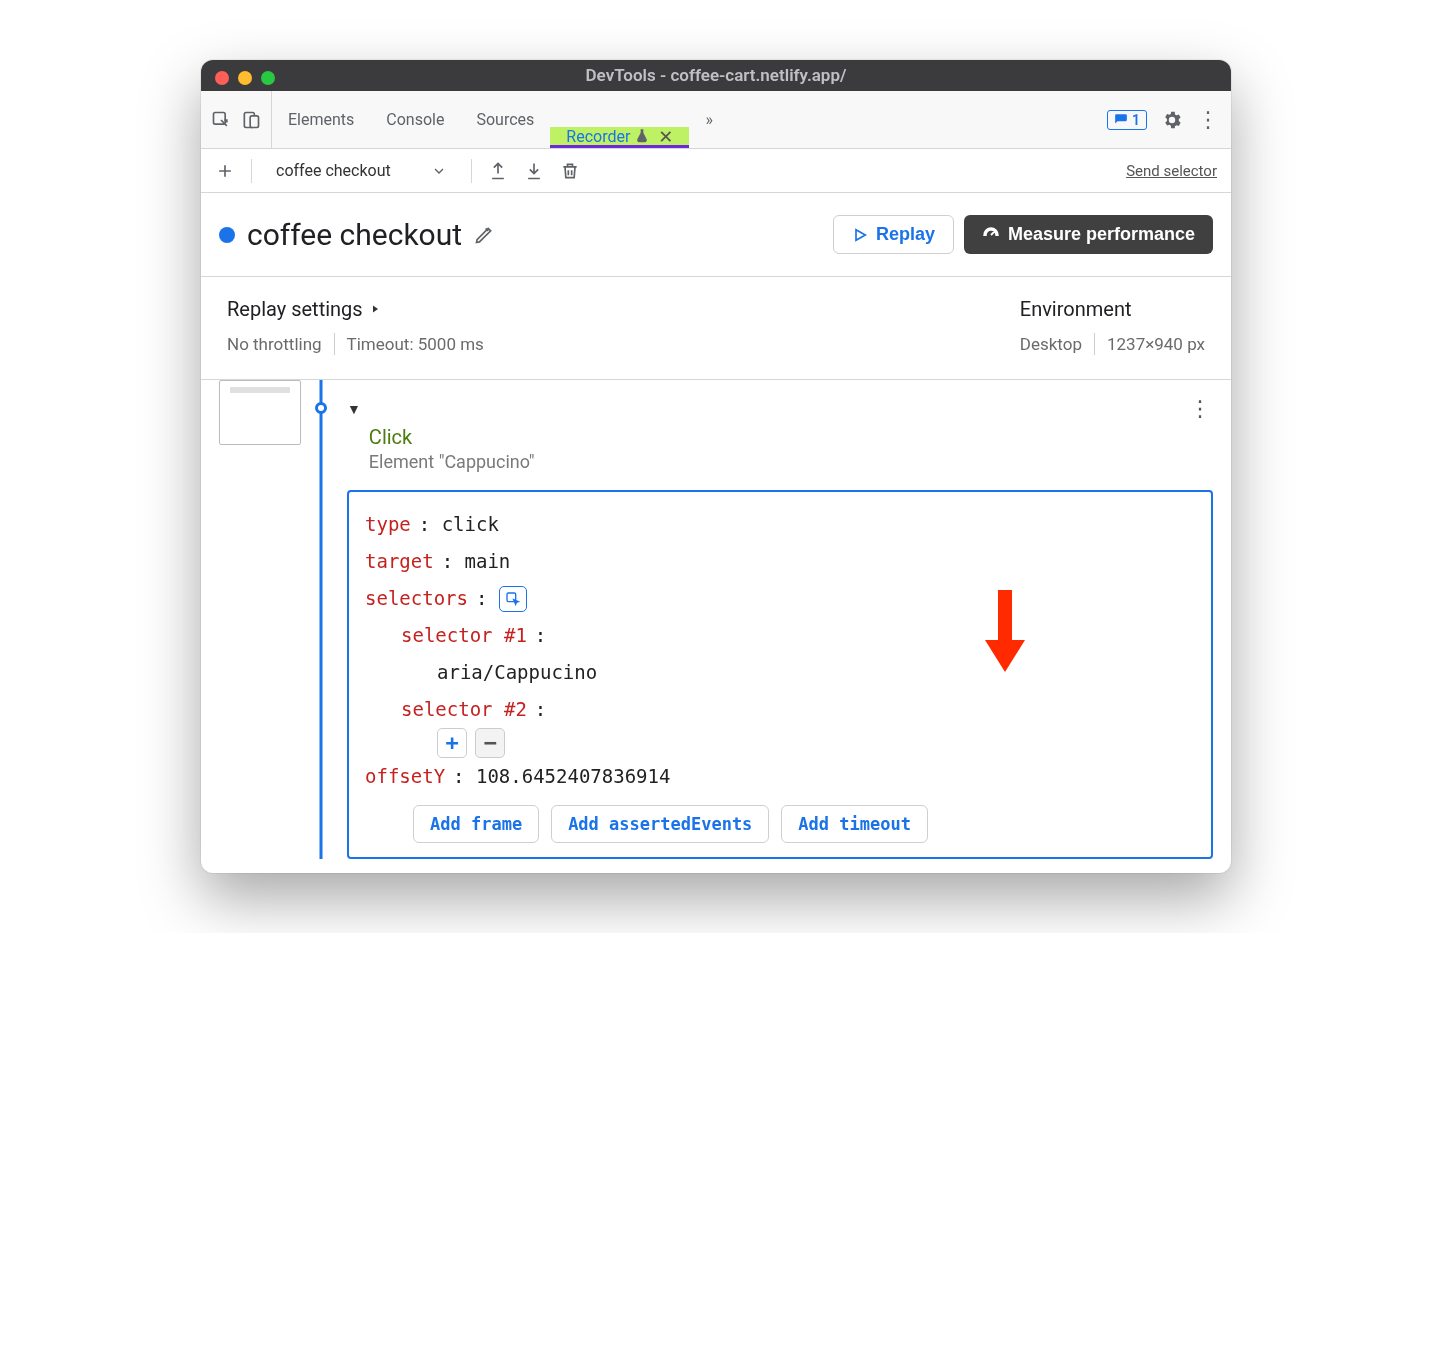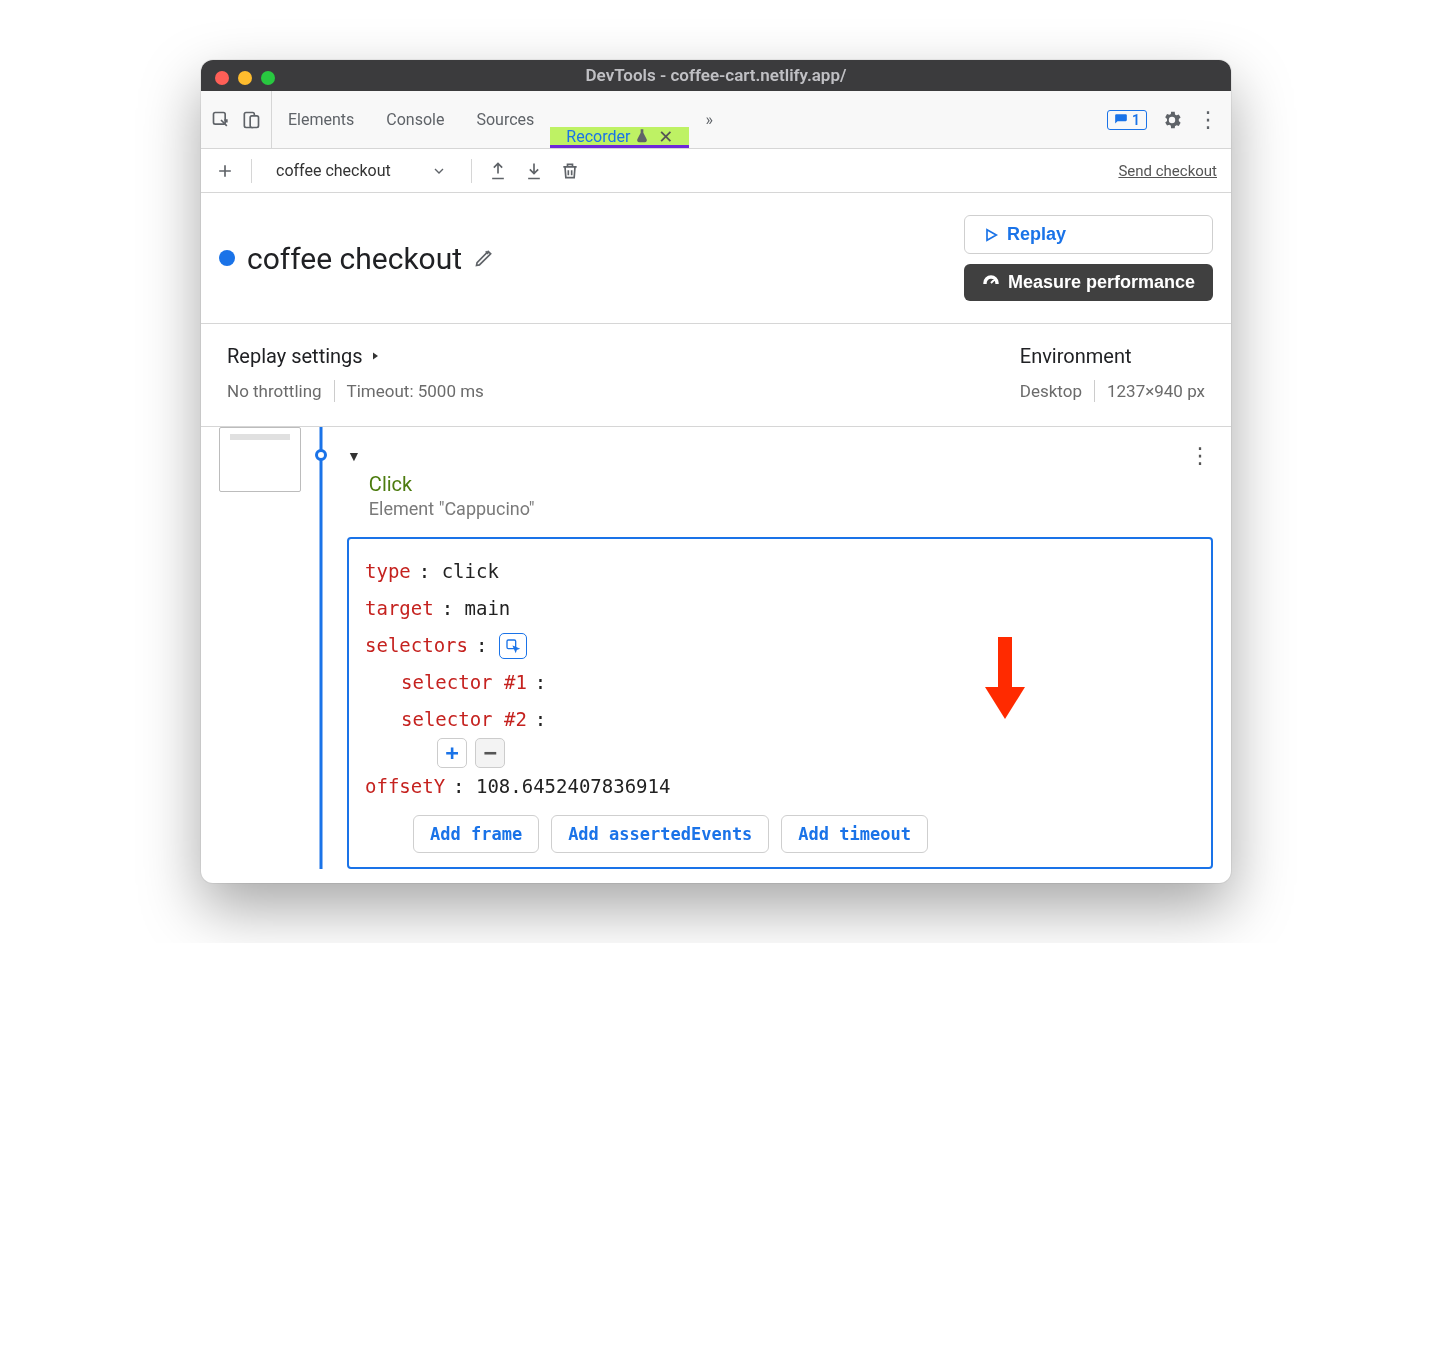--- a/index.html
+++ b/index.html
@@ -76,21 +76,21 @@
   .rec-toolbar .feedback { margin-left:auto; text-decoration: underline; color:#555; font-size:15px; }
   .iconbtn { color:#5f6368; cursor:pointer; display:flex; }
   .ghdr {
     display:flex; align-items:center;
     padding: 22px 18px;
     border-bottom:1px solid #d6d6d6;
     gap: 12px;
   }
   .ghdr .bluecircle { width:16px; height:16px; border-radius:50%; background:#1a73e8; }
   .ghdr h1 { font-size:30px; font-weight:400; color:#202124; }
-  .ghdr .actions { margin-left:auto; display:flex; gap:10px;flex-direction:column; }
+  .ghdr .actions { margin-left:auto; display:flex; gap:10px; }
   .btn-outline {
     border:1px solid #cfcfcf; background:#fff; color:#1a73e8;
     padding:8px 18px; border-radius:6px; font-size:18px; font-weight:600;
     display:flex; align-items:center; gap:8px; cursor:pointer;
   }
   .btn-primary {
     border:none; background:#404040; color:#fff;
     padding:8px 18px; border-radius:6px; font-size:18px; font-weight:600;
     display:flex; align-items:center; gap:8px; cursor:pointer;
   }
@@ -240,21 +240,21 @@
     <span class="iconbtn">
       <svg width="20" height="20" viewBox="0 0 24 24" fill="none" stroke="#5f6368" stroke-width="2">
           <path d="M12 15V3M7 10l5 5 5-5M5 21h14"></path>
         </svg>
     </span>
     <span class="iconbtn">
       <svg width="20" height="20" viewBox="0 0 24 24" fill="none" stroke="#5f6368" stroke-width="2">
           <path d="M4 7h16M9 7V4h6v3M6 7l1 13h10l1-13M10 11v6M14 11v6"></path>
         </svg>
     </span>
-    <a class="feedback">Send checkout</a>
+    <a class="feedback">Send selector</a>
   </div>
 
   <div class="ghdr">
     <span class="bluecircle"></span>
     <h1>coffee checkout</h1>
     <span class="iconbtn">
       <svg width="20" height="20" viewBox="0 0 24 24" fill="none" stroke="#5f6368" stroke-width="2">
           <path d="M3 21l3.5-.7L20 7l-3-3L3.7 17.5 3 21zM14 4l3 3"></path>
         </svg>
     </span>
@@ -333,20 +333,23 @@
             <svg width="16" height="16" viewBox="0 0 24 24" fill="none" stroke="#1a73e8" stroke-width="2">
                 <rect x="3" y="3" width="13" height="13" rx="2"></rect>
                 <path d="M13 13l7 3-3 1-1 3-3-7z" fill="#1a73e8"></path>
               </svg>
           </span>
         </div>
         <div class="row ind1">
             <span class="k">selector #1</span>
             <span>:</span>
           </div>
+        <div class="row ind2">
+            <span>aria/Cappucino</span>
+          </div>
         <div class="row ind1">
             <span class="k">selector #2</span>
             <span>:</span>
           </div>
         <div class="row ind2">
           <span class="sqbtn">+</span>
           <span class="sqbtn minus">−</span>
         </div>
         <div class="row">
             <span class="k">offsetY</span>

